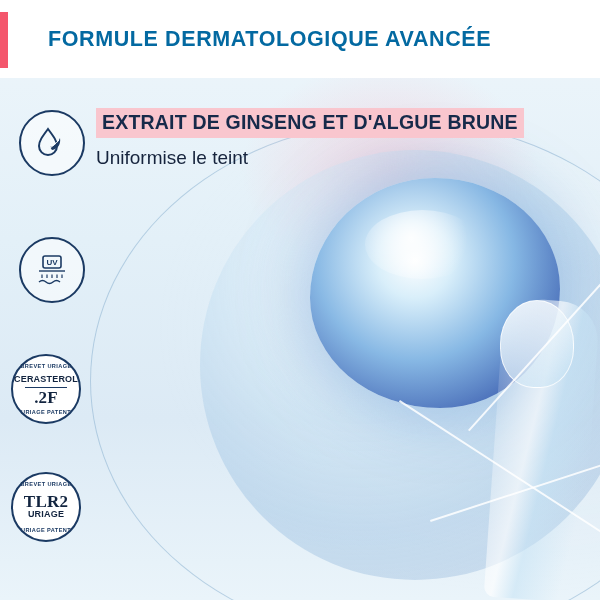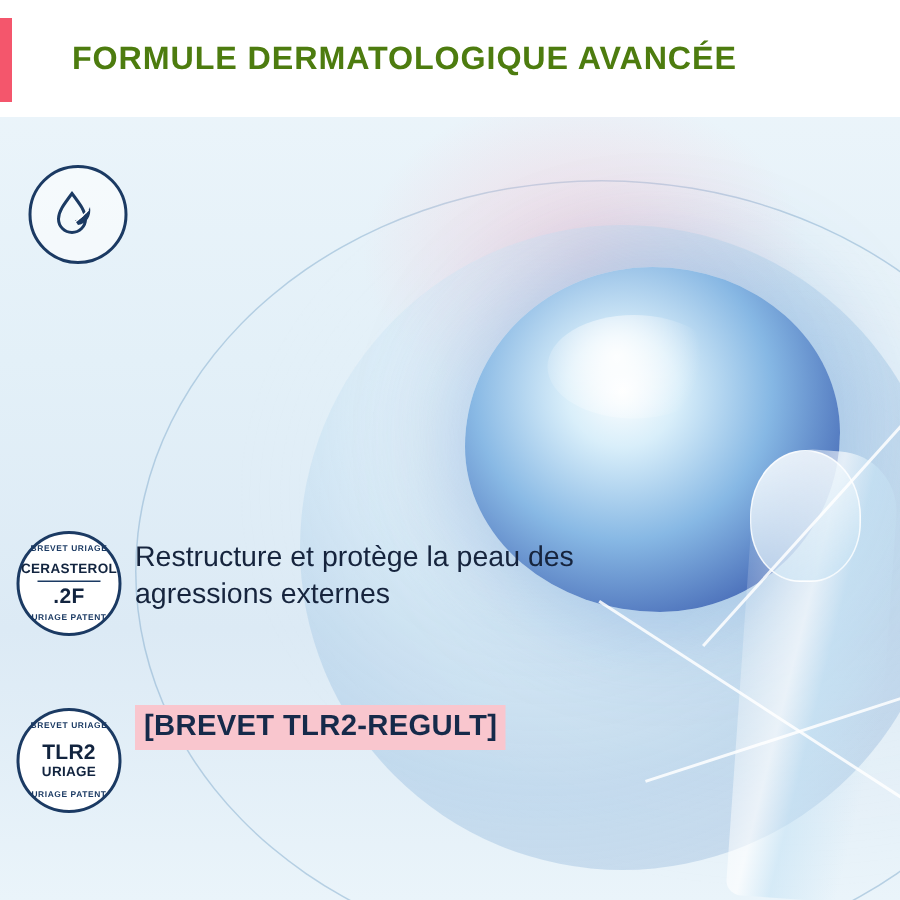--- a/index.html
+++ b/index.html
@@ -37,21 +37,21 @@
     height: 56px;
     background: #f4566c;
   }
   .header-title {
     position: absolute;
     left: 48px;
     top: 27px;
     font-size: 21.5px;
     font-weight: bold;
     letter-spacing: 0.6px;
-    color: #4d7c0f;
+    color: #0369a1;
     white-space: nowrap;
   }
 
   
   .bg-layer { position: absolute; inset: 0; z-index: 1; pointer-events: none; }
 
   .blue-drop {
     position: absolute;
     right: -30px;
     top: 150px;
@@ -186,21 +186,21 @@
   .patent-top { top: 7px; }
   .patent-bottom { bottom: 7px; }
   .patent-main {
     font-size: 9px;
     font-weight: bold;
     color: #12243f;
     letter-spacing: 0.2px;
     line-height: 11px;
     text-align: center;
   }
-  .patent-main.big { font-size: 14px; line-height: 15px; }
+  .patent-main.big { font-size: 17px; line-height: 15px; font-family: Liberation Serif, serif; }
   .patent-rule {
     width: 42px;
     height: 1px;
     background: #1b3a63;
     margin: 2px auto;
   }
 
   .texts { margin-left: 8px; padding-top: 2px; }
   .headline {
     display: inline-block;
@@ -248,48 +248,65 @@
     <div class="row row-1">
       <div class="icon-box">
         <div class="icon-circle">
           <svg width="40" height="40" viewBox="0 0 40 40" aria-hidden="true">
             <path d="M16 6 C10 14, 7 18, 7 23 a9 9 0 0 0 18 0 c0 -5, -3 -9, -9 -17 z" fill="none" stroke="#1b3a63" stroke-width="2"></path>
             <path d="M18 24 c4 -1, 8 -4, 10 -9 c1 6, -2 11, -8 12 z" fill="#1b3a63"></path>
             <path d="M18 25 c3 -2, 6 -5, 9 -8" fill="none" stroke="#ffffff" stroke-width="1"></path>
           </svg>
         </div>
       </div>
+      <div class="texts">
+        <div class="headline">EXTRAIT DE GINSENG ET D'ALGUE BRUNE</div>
+        <div class="subline">Uniformise le teint</div>
+      </div>
     </div>
 
     <div class="row row-2">
+      <div class="icon-box">
+        <div class="icon-circle">
+          <svg width="42" height="42" viewBox="0 0 42 42" aria-hidden="true">
+            <rect x="12" y="7" width="18" height="12" rx="2" fill="none" stroke="#1b3a63" stroke-width="1.6"></rect>
+            <text x="21" y="16" font-family="Liberation Sans, sans-serif" font-size="8" font-weight="bold" fill="#1b3a63" text-anchor="middle">UV</text>
+            <line x1="8" y1="22" x2="34" y2="22" stroke="#1b3a63" stroke-width="1.4"></line>
+            <line x1="11" y1="25.5" x2="11" y2="29" stroke="#1b3a63" stroke-width="1.2"></line>
+            <line x1="16" y1="25.5" x2="16" y2="29" stroke="#1b3a63" stroke-width="1.2"></line>
+            <line x1="21" y1="25.5" x2="21" y2="29" stroke="#1b3a63" stroke-width="1.2"></line>
+            <line x1="26" y1="25.5" x2="26" y2="29" stroke="#1b3a63" stroke-width="1.2"></line>
+            <line x1="31" y1="25.5" x2="31" y2="29" stroke="#1b3a63" stroke-width="1.2"></line>
+            <path d="M8 33 q3.5 -3 7 0 t7 0 t7 0" fill="none" stroke="#1b3a63" stroke-width="1.4"></path>
+          </svg>
+        </div>
+      </div>
     </div>
 
     <div class="row row-3">
       <div class="icon-box">
         <div class="icon-circle patent">
           <div class="patent-top">BREVET URIAGE</div>
           <div class="patent-main">CERASTEROL</div>
           <div class="patent-rule"></div>
           <div class="patent-main big">.2F</div>
           <div class="patent-bottom">URIAGE PATENT</div>
         </div>
       </div>
       <div class="texts">
-        <div class="subline two-line">Restructure et protège la peau des agressions externes</div>
       </div>
     </div>
 
     <div class="row row-4">
       <div class="icon-box">
         <div class="icon-circle patent">
           <div class="patent-top">BREVET URIAGE</div>
           <div class="patent-main big">TLR2</div>
           <div class="patent-main">URIAGE</div>
           <div class="patent-bottom">URIAGE PATENT</div>
         </div>
       </div>
       <div class="texts">
-        <div class="headline">[BREVET TLR2-REGULT]</div>
       </div>
     </div>
 
   </div>
 </div>
 
 </body></html>

